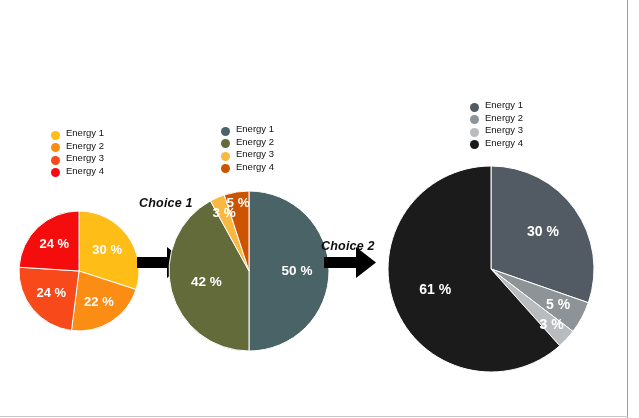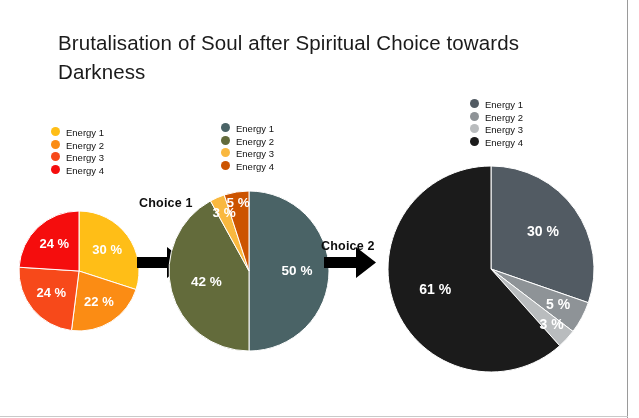--- a/index.html
+++ b/index.html
@@ -56,21 +56,21 @@
     font-weight: 400;
     letter-spacing: 0.1px;
   }
 
   
   .legend {
     position: absolute;
   }
   .legend-row {
     display: flex;
-    align-items: flex-start;
+    align-items: flex-end;
     height: 12.5px;
   }
   .legend-swatch {
     width: 9px;
     height: 9px;
     border-radius: 50%;
     flex: 0 0 auto;
     margin-right: 6px;
   }
   .legend-label {
@@ -97,36 +97,36 @@
   }
 
   
   .choice-label {
     position: absolute;
     font-size: 12.5px;
     font-weight: bold;
     color: #0d0d0d;
     white-space: nowrap;
     letter-spacing: 0.2px;
+    font-style: italic;
   }
   #choice-1 { left: 139px; top: 196px; }
   #choice-2 { left: 321px; top: 196px; margin-top: 43px; }
 
   
   .arrow { position: absolute; }
   .arrow svg { display: block; }
   #arrow-1 { left: 137px; top: 246px; }
   #arrow-2 { left: 324px; top: 246px; }
 </style>
 </head>
 <body>
 
 <div id="slide">
 
-  <div id="title">Brutalisation of Soul after Spiritual Choice towards Darkness</div>
 
   <div class="legend" id="legend-1">
       <div class="legend-row">
         <span class="legend-swatch" style="background: rgb(255, 190, 23);"></span>
         <span class="legend-label">Energy 1</span>
       </div>
       <div class="legend-row">
         <span class="legend-swatch" style="background: rgb(251, 140, 20);"></span>
         <span class="legend-label">Energy 2</span>
       </div>

